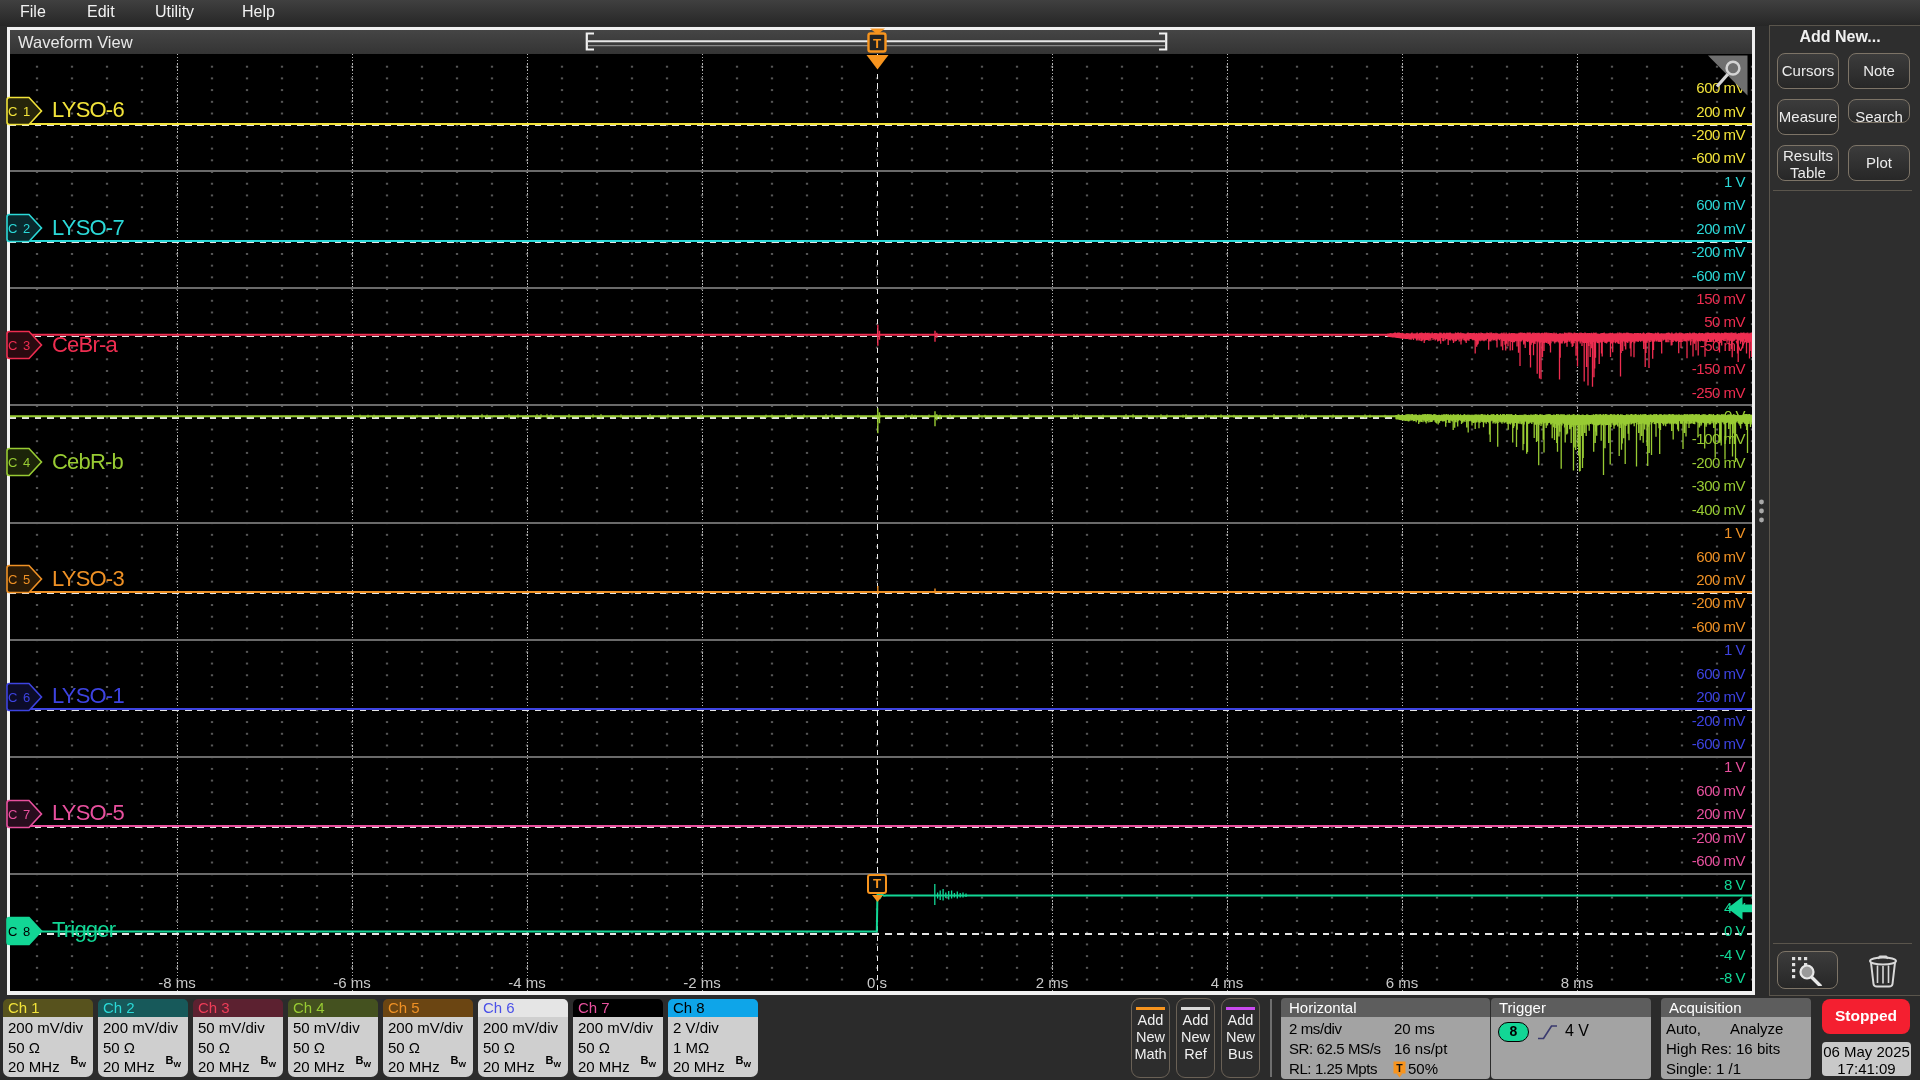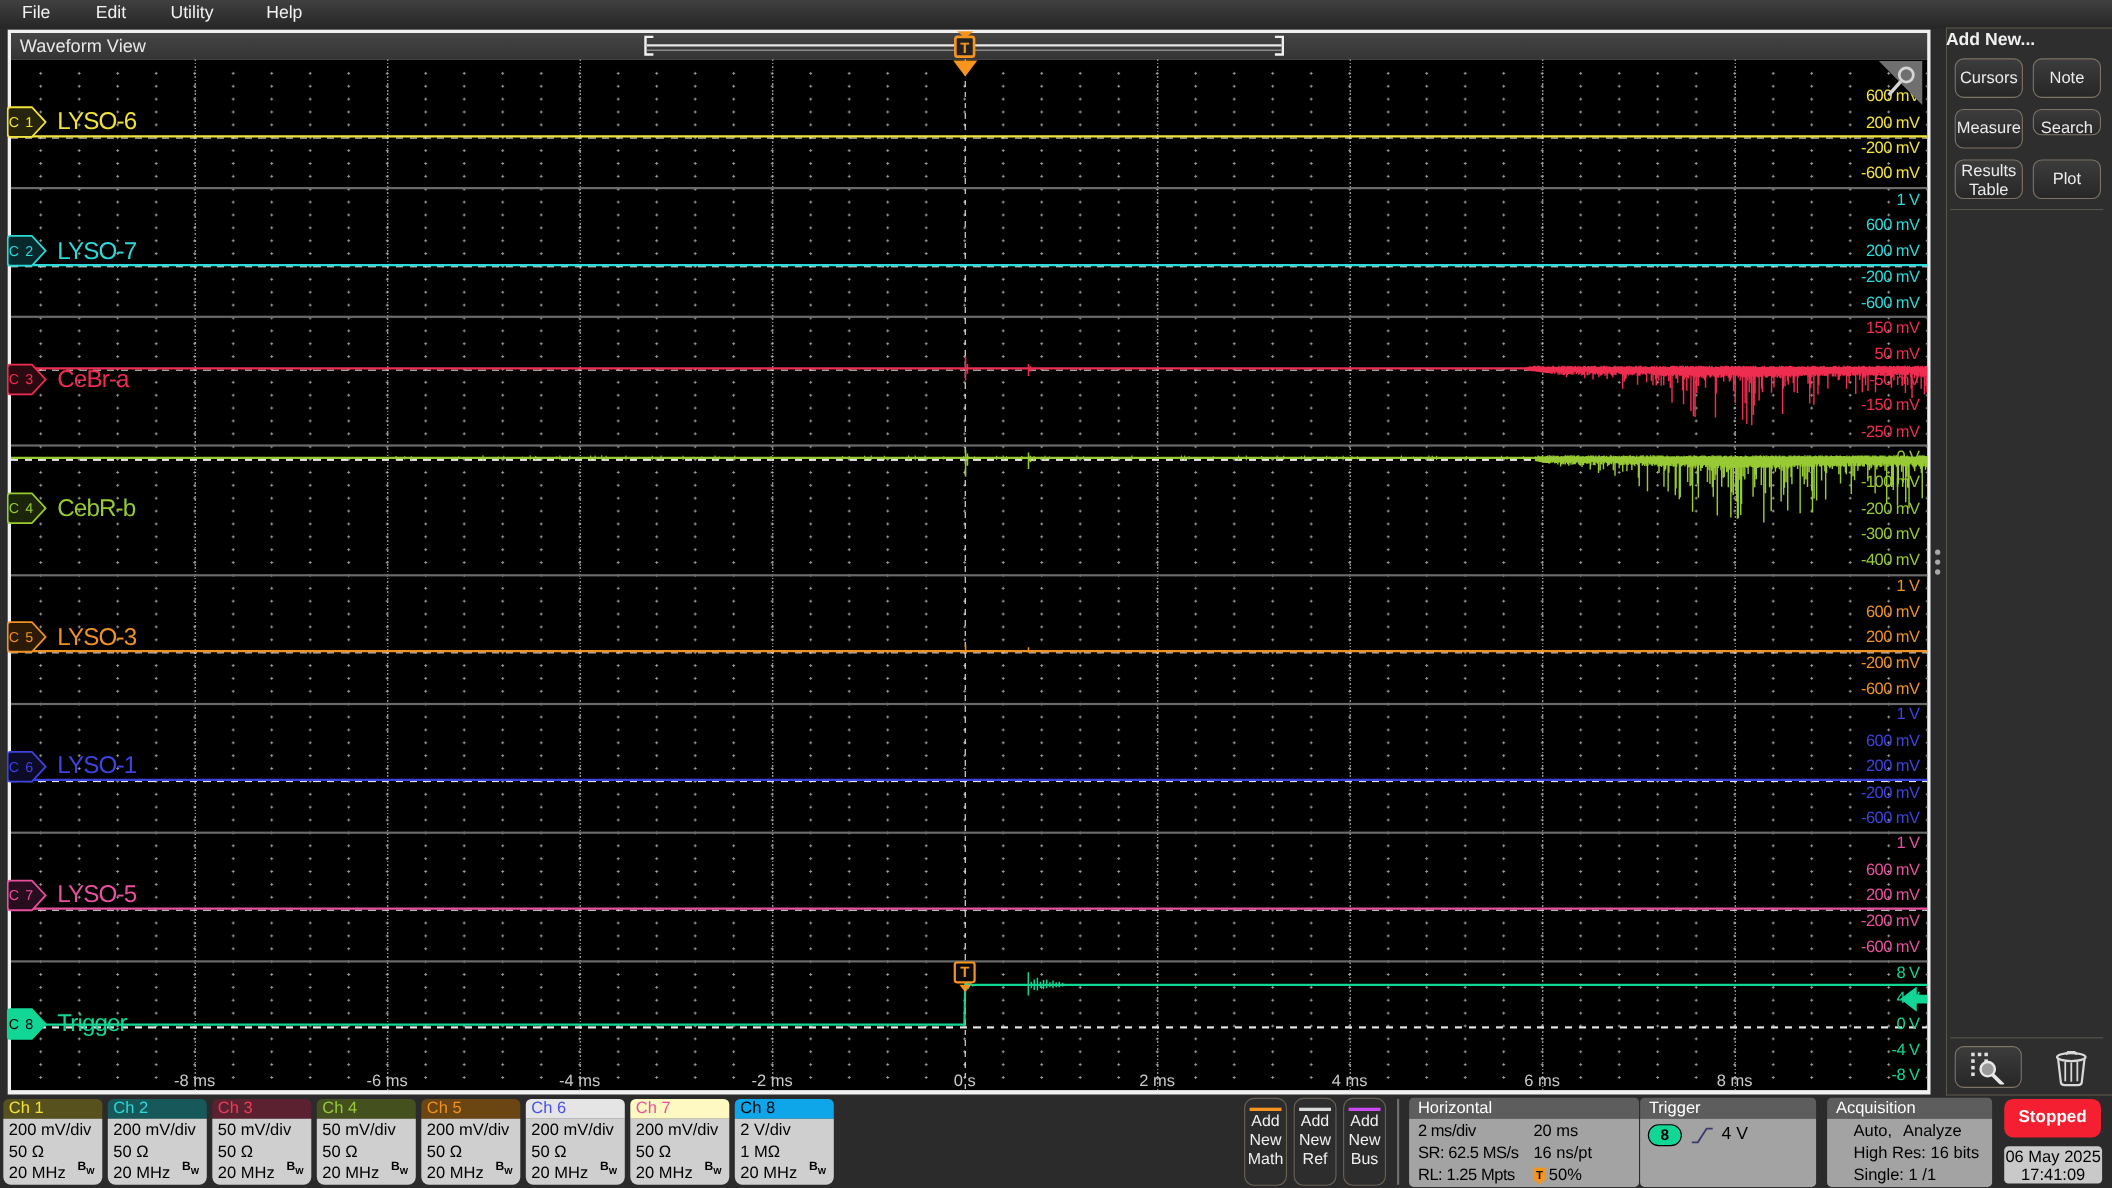--- a/index.html
+++ b/index.html
@@ -189,21 +189,21 @@
       <path d="M870 28.5H885L877.5 34.5Z" fill="#f7941e"></path>
       <rect x="868.5" y="33.5" width="17" height="18" fill="#222" stroke="#f7941e" stroke-width="2.4" rx="2"></rect>
       <text x="877" y="48" fill="#f7941e" font-size="13.5" font-weight="bold" text-anchor="middle" font-family="Liberation Sans">T</text>
     </svg>
     <svg class="abs" style="left:1756px;top:496px" width="12" height="30">
       <circle cx="5.5" cy="6" r="2.4" fill="#a8a8a8"></circle>
       <circle cx="5.5" cy="15" r="2.4" fill="#a8a8a8"></circle>
       <circle cx="5.5" cy="24" r="2.4" fill="#a8a8a8"></circle>
     </svg>
     <div class="abs" style="left:1769px;top:25px;width:151px;height:971px;border-left:1px solid #5a554c;border-top:1px solid #5a554c;border-bottom:1px solid #5a554c;background:#2e2e2e"></div>
-    <div class="abs" style="left:1769px;top:28px;width:142px;height:18px;color:#f0f0f0;font-size:16px;font-weight:bold">Add New...</div>
+    <div class="abs" style="left:1769px;top:28px;width:142px;height:18px;text-align:center;color:#f0f0f0;font-size:16px;font-weight:bold">Add New...</div>
     <div class="sbtn" style="left:1777px;top:53px;height:36px;line-height:34px">Cursors</div>
     <div class="sbtn" style="left:1848px;top:53px;height:36px;line-height:34px">Note</div>
     <div class="sbtn" style="left:1777px;top:99px;height:36px;line-height:34px">Measure</div>
     <div class="sbtn" style="left:1848px;top:99px;height:24px;line-height:34px">Search</div>
     <div class="sbtn" style="left:1777px;top:145px;height:36px;line-height:17px;padding-top:1px">Results<br>Table</div>
     <div class="sbtn" style="left:1848px;top:145px;height:36px;line-height:34px">Plot</div>
     <div class="abs" style="left:1773px;top:190px;width:139px;height:1px;background:#5a554c"></div>
     <div class="abs" style="left:1773px;top:943px;width:139px;height:1px;background:#5a554c"></div>
     <div class="sbtn" style="left:1777px;top:951px;height:38px;width:61px"></div>
     <svg class="abs" style="left:1790px;top:956px" width="36" height="30">
@@ -243,21 +243,21 @@
     </div>
     <div class="card" style="left:383px">
       <div class="cardh" style="background:#6b4512;color:#ef9125">Ch 5</div>
       <div class="cardb">200 mV/div<br>50 Ω<br>20 MHz<span class="bw">B<span>W</span></span></div>
     </div>
     <div class="card" style="left:478px">
       <div class="cardh" style="background:#e5e5e5;color:#4a50e8">Ch 6</div>
       <div class="cardb">200 mV/div<br>50 Ω<br>20 MHz<span class="bw">B<span>W</span></span></div>
     </div>
     <div class="card" style="left:573px">
-      <div class="cardh" style="background:#fef9c3;color:#e8519e">Ch 7</div>
+      <div class="cardh" style="background:#000000;color:#e8519e">Ch 7</div>
       <div class="cardb">200 mV/div<br>50 Ω<br>20 MHz<span class="bw">B<span>W</span></span></div>
     </div>
     <div class="card" style="left:668px">
       <div class="cardh" style="background:#0ea5e9;color:#000000">Ch 8</div>
       <div class="cardb">2 V/div<br>1 MΩ<br>20 MHz<span class="bw">B<span>W</span></span></div>
     </div>
     <div class="addbtn" style="left:1131px"><i style="background:#f7941e"></i>Add<br>New<br>Math</div>
     <div class="addbtn" style="left:1176px"><i style="background:#d8d8d8"></i>Add<br>New<br>Ref</div>
     <div class="addbtn" style="left:1221px"><i style="background:#c94af0"></i>Add<br>New<br>Bus</div>
     <div class="abs" style="left:1270px;top:999px;width:2px;height:78px;background:#6e6e6e"></div>
@@ -274,16 +274,16 @@
       <div class="panelbody" style="height:62px;position:relative">
         <div class="abs" style="left:7px;top:5px;width:31px;height:20px;background:#12d695;border:1.6px solid #000;border-radius:10px;color:#000;font-weight:bold;text-align:center;line-height:17px;font-size:14px">8</div>
         <svg class="abs" style="left:46px;top:7px" width="22" height="16">
           <path d="M1 14.5H6.5L14.5 2H20" fill="none" stroke="#3a3a6e" stroke-width="1.7"></path>
         </svg>
         <div class="abs" style="left:74px;top:5px;font-size:16px">4 V</div>
       </div>
     </div>
     <div class="abs" style="left:1661px;top:998px;width:150px;height:81px">
       <div class="panelhdr">Acquisition</div>
-      <div class="panelbody" style="height:62px;padding:2px 0 0 24px;line-height:20px;position:relative">Auto,<br>High Res: 16 bits<br>Single: 1 /1<div class="abs" style="left:69px;top:2px">Analyze</div></div>
+      <div class="panelbody" style="height:62px;padding:2px 0 0 5px;line-height:20px;position:relative">Auto,<br>High Res: 16 bits<br>Single: 1 /1<div class="abs" style="left:69px;top:2px">Analyze</div></div>
     </div>
     <div class="abs" style="left:1822px;top:999px;width:88px;height:35px;background:#f41f30;border-radius:8px;color:#fff;font-weight:bold;font-size:15.5px;text-align:center;line-height:34px">Stopped</div>
     <div class="abs" style="left:1822px;top:1042px;width:89px;height:34px;background:#c9c9c9;border-radius:4px;color:#000;font-size:15px;text-align:center;line-height:17px;padding-top:1px">06 May 2025<br>17:41:09</div>
   </div>
 </body></html>

